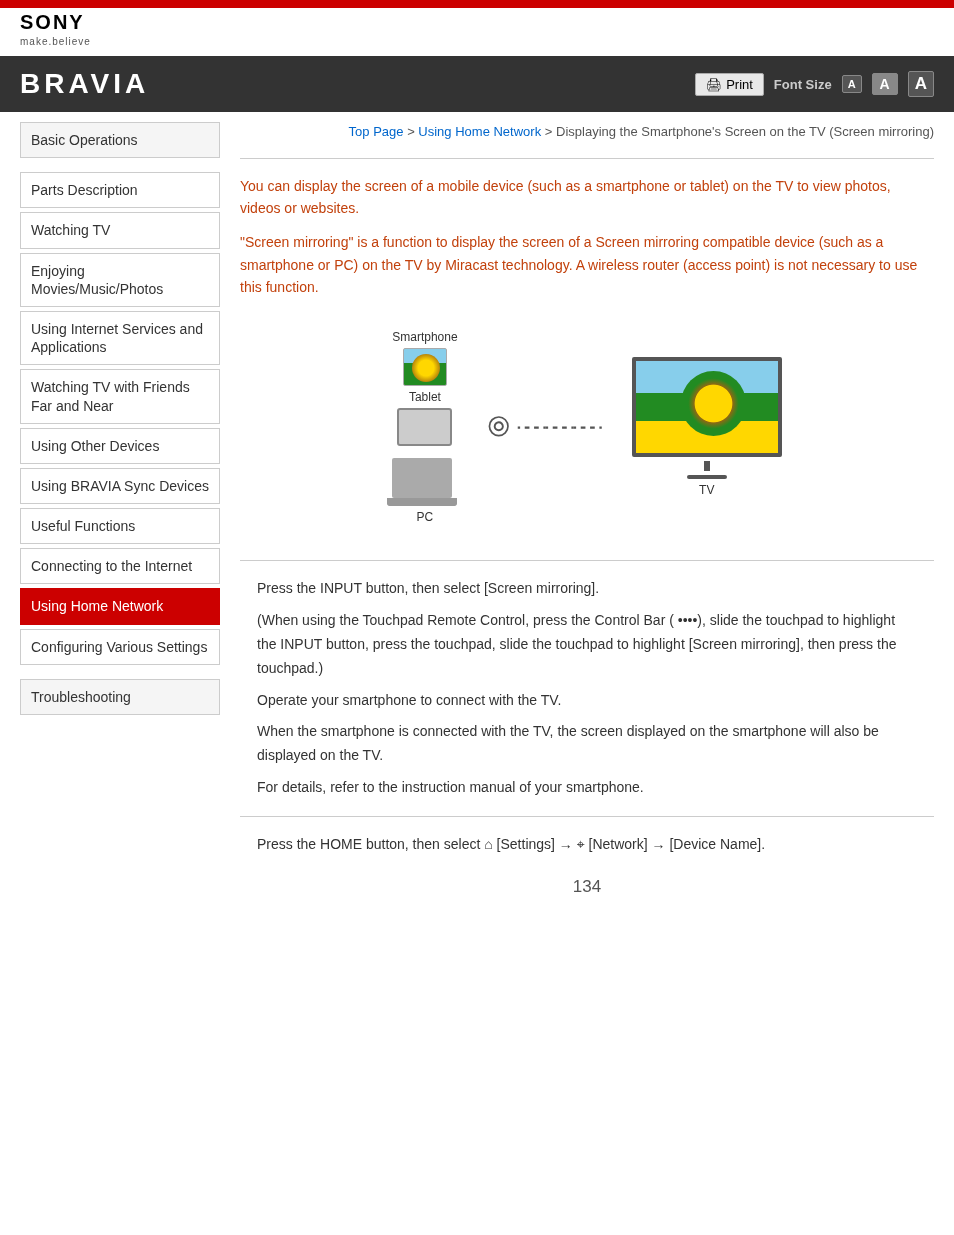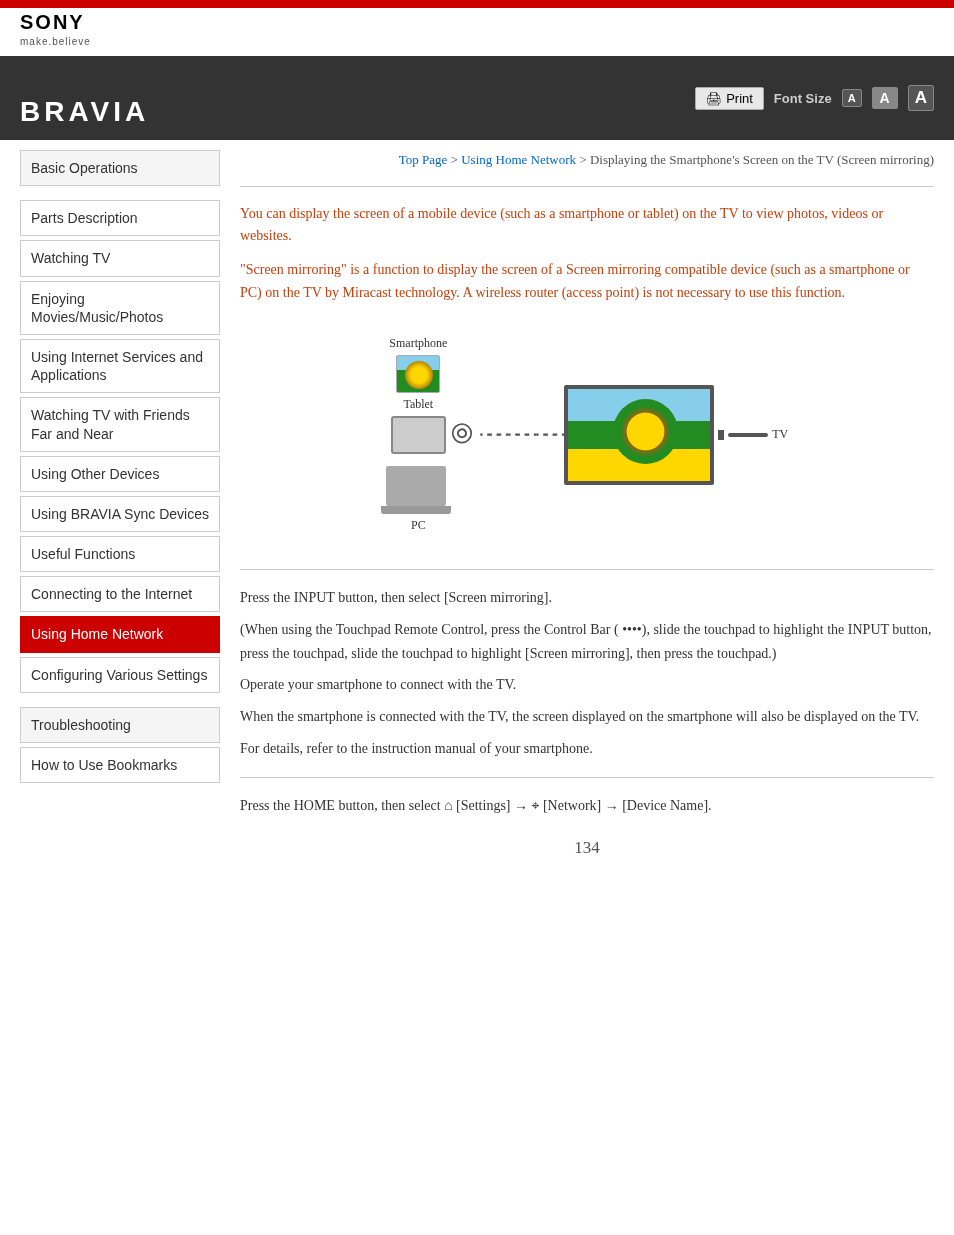--- a/index.html
+++ b/index.html
@@ -19,21 +19,20 @@
       display: flex;
       align-items: center;
       justify-content: space-between;
     }
     .bravia-title {
       color: #fff;
       font-size: 28px;
       font-weight: bold;
       letter-spacing: 4px;
       font-family: Arial, sans-serif;
-      margin-top: 28px;
     }
     .header-right {
       display: flex;
       align-items: center;
       gap: 10px;
     }
     .print-btn {
       background: #e8e8e8;
       border: 1px solid #aaa;
       padding: 3px 10px;
@@ -112,21 +111,20 @@
       font-weight: normal;
     }
     .sidebar-divider {
       height: 10px;
     }
 
     
     .content {
       flex: 1;
       padding: 10px 0;
-      font-family: Liberation Serif, serif;
     }
 
     
     .breadcrumb {
       font-size: 13px;
       color: #555;
       margin-bottom: 8px;
       line-height: 1.5;
       text-align: right;
     }
@@ -147,20 +145,21 @@
       color: #c2410c;
       margin-bottom: 12px;
     }
 
     
     .diagram-area {
       display: flex;
       justify-content: center;
       align-items: center;
       padding: 20px 0;
+      gap: 30px;
     }
     .diagram-devices {
       display: flex;
       flex-direction: column;
       align-items: center;
       gap: 4px;
       font-size: 12px;
     }
     .device-label {
       font-size: 12px;
@@ -186,21 +185,21 @@
       bottom: -8px;
       left: -5px;
       width: 70px;
       height: 8px;
       background: #999;
       border-radius: 0 0 3px 3px;
     }
 
     
     .step-section {
-      margin: 16px 0;
+      margin: 16px 17px;
     }
     .step-text {
       font-size: 14px;
       line-height: 1.7;
       color: #333;
       margin-bottom: 8px;
     }
 
     .page-number {
       text-align: center;
@@ -245,21 +244,20 @@
     <div class="sidebar-item">Using Internet Services and Applications</div>
     <div class="sidebar-item">Watching TV with Friends Far and Near</div>
     <div class="sidebar-item">Using Other Devices</div>
     <div class="sidebar-item">Using BRAVIA Sync Devices</div>
     <div class="sidebar-item">Useful Functions</div>
     <div class="sidebar-item">Connecting to the Internet</div>
     <div class="sidebar-item active">Using Home Network</div>
     <div class="sidebar-item">Configuring Various Settings</div>
     <div class="sidebar-divider"></div>
     <div class="sidebar-item section-header">Troubleshooting</div>
-    <div class="sidebar-item">How to Use Bookmarks</div>
   </div>
 
   <div class="content">
 
     <div class="breadcrumb">
       <a href="#">Top Page</a>
       <span> &gt; </span>
       <a href="#">Using Home Network</a>
       <span> &gt; </span>
       <span>Displaying the Smartphone's Screen on the TV (Screen mirroring)</span>
@@ -286,21 +284,21 @@
 
         <div style="position:relative;margin-top:4px;">
           <div class="device-icon-laptop"></div>
           <div style="height:8px;width:70px;background:#999;border-radius:0 0 4px 4px;margin-left:-5px;"></div>
         </div>
         <span class="device-label">PC</span>
       </div>
 
       <div style="font-size:28px;color:#555;transform:rotate(0deg);">⦾ ┈┈┈</div>
 
-      <div style="display:flex;align-items:center;gap:4px;">
+      <div style="display:flex;flex-direction:column;align-items:center;gap:4px;">
         <div style="width:150px;height:100px;background:linear-gradient(180deg,#87CEEB 0%,#87CEEB 35%,#228B22 35%,#228B22 65%,#FFD700 65%);border:4px solid #555;border-radius:2px;position:relative;overflow:hidden;">
           <div style="position:absolute;top:10px;left:45px;width:65px;height:65px;background:radial-gradient(circle,#FFD700 35%,#FFD700 40%,#8B6914 42%,#228B22 55%);border-radius:50%;"></div>
         </div>
         <div style="width:6px;height:10px;background:#555;margin:0 auto;"></div>
         <div style="width:40px;height:4px;background:#555;border-radius:2px;"></div>
         <span class="device-label">TV</span>
       </div>
     </div>
 
     <hr class="section-rule">

